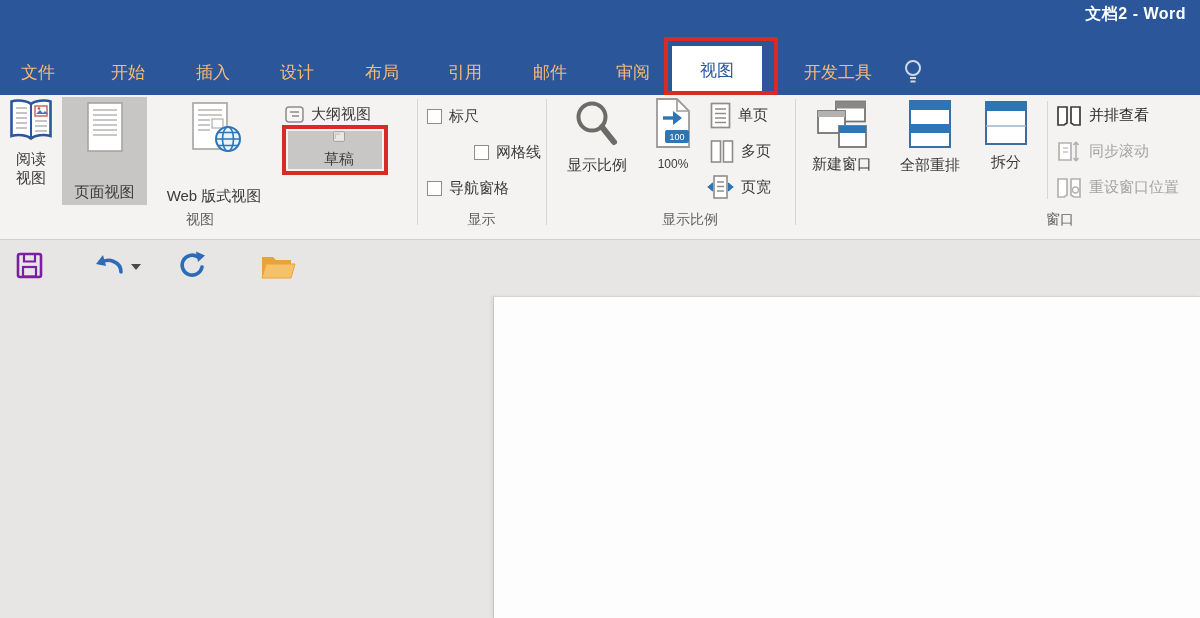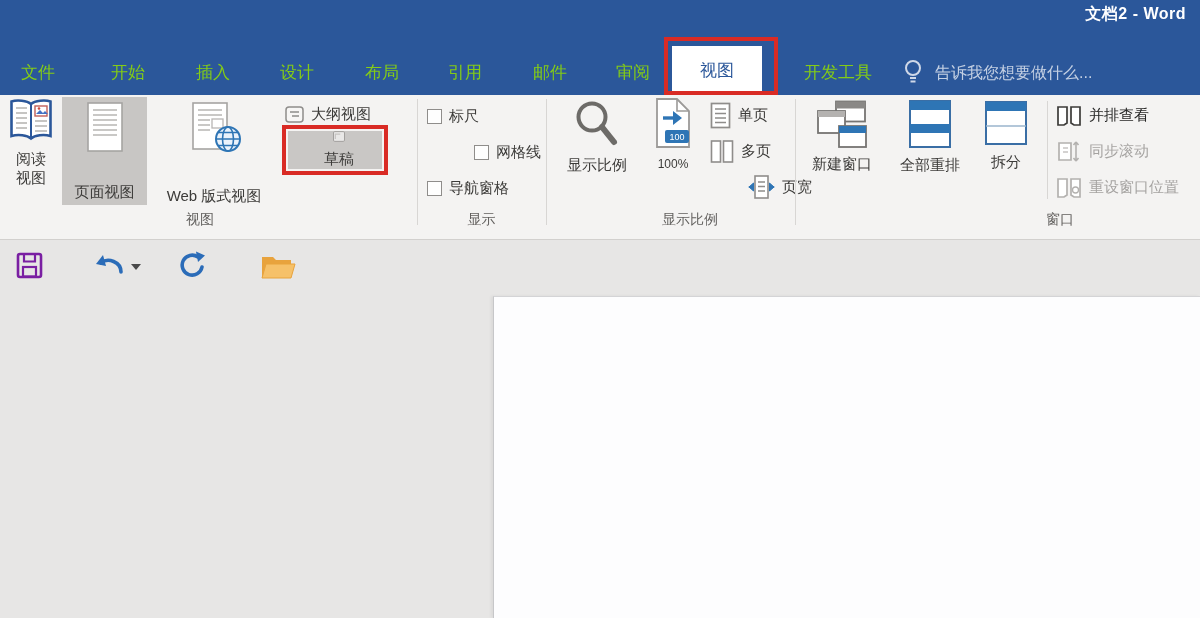--- a/index.html
+++ b/index.html
@@ -7,21 +7,21 @@
   body { font-family:"Liberation Sans","DejaVu Sans",sans-serif; }
   .screen { position:relative; width:1200px; height:618px; overflow:hidden; background:#e7e6e5; }
 
   
   .titlebar { position:absolute; left:0; top:0; width:1200px; height:28px; background:#2b579a; }
   .title-text { position:absolute; right:14px; top:4px; color:#fff; font-size:16px; font-weight:600; letter-spacing:.5px; }
 
   
   .tabbar { position:absolute; left:0; top:28px; width:1200px; height:67px; background:#2b579a; }
   .rtab { position:absolute; top:22px; height:45px; line-height:45px; transform:translateX(-50%);
-          color:#84cc16; font-size:17px; font-weight:500; white-space:nowrap; cursor:default;text-align:center; }
+          color:#fdba74; font-size:17px; font-weight:500; white-space:nowrap; cursor:default;text-align:center; }
   .rtab-selected { position:absolute; left:672px; top:18px; width:90px; height:49px; background:#fff;
           display:flex; align-items:center; justify-content:center; color:#2b579a; font-size:17px; font-weight:500; }
   .redbox { position:absolute; border:4px solid #d92b25; z-index:6; pointer-events:none; }
   .tellme { position:absolute; left:935px; top:22px; height:45px; line-height:45px; color:rgba(255,255,255,.72); font-size:16px; white-space:nowrap; }
   .bulb { position:absolute; left:903px; top:30px; }
 
   
   .ribbon { position:absolute; left:0; top:95px; width:1200px; height:145px; background:#f4f3f2; border-bottom:1px solid #d2d0ce; }
   .vsep { position:absolute; width:1px; background:#d8d6d4; top:4px; height:126px; }
   .grouplabel { position:absolute; top:116px; height:22px; font-size:14px; color:#615f5d; text-align:center; }
@@ -61,21 +61,20 @@
     <div class="rtab" style="left:465px">引用</div>
     <div class="rtab" style="left:550px">邮件</div>
     <div class="rtab" style="left:633px">审阅</div>
     <div class="rtab-selected">视图</div>
     <div class="rtab" style="left:838px">开发工具</div>
     <div class="redbox" style="left:664px; top:9px; width:114px; height:58px;"></div>
     <svg class="bulb" width="20" height="28" viewBox="0 0 20 28">
       <circle cx="10" cy="10" r="7" fill="none" stroke="#cfd8e8" stroke-width="2"></circle>
       <path d="M7 20 h6 M7.5 23.5 h5" stroke="#cfd8e8" stroke-width="2" fill="none"></path>
     </svg>
-    <div class="tellme">告诉我您想要做什么...</div>
   </div>
 
   <div class="ribbon">
 
     <div class="bigbtn" style="left:2px; width:58px;">
       <svg width="46" height="48" viewBox="0 0 46 48">
         <path d="M23 7 C19 3.5 9 2.5 3.5 4.5 V39 C10 37 19 38 23 41.5 C27 38 36 37 42.5 39 V4.5 C37 2.5 27 3.5 23 7 Z" fill="#fff" stroke="#2b579a" stroke-width="2.6"></path>
         <path d="M23 7 V41" stroke="#2b579a" stroke-width="2"></path>
         <path d="M8 11 h11 M8 16 h11 M8 21 h11 M8 26 h11 M8 31 h11" stroke="#b4b2b0" stroke-width="1.6"></path>
         <rect x="27" y="9" width="12" height="10" fill="#fff" stroke="#c0605a" stroke-width="1.4"></rect>
@@ -169,21 +168,21 @@
       </svg>
       <span class="lbl">单页</span>
     </div>
     <div class="smallrow" style="left:710px; top:43px;">
       <svg width="24" height="25" viewBox="0 0 24 25">
         <rect x="1.5" y="2" width="9" height="21" fill="#fff" stroke="#8f8d8b" stroke-width="1.6"></rect>
         <rect x="13.5" y="2" width="9" height="21" fill="#fff" stroke="#8f8d8b" stroke-width="1.6"></rect>
       </svg>
       <span class="lbl">多页</span>
     </div>
-    <div class="smallrow" style="left:748px; top:79px;">
+    <div class="smallrow" style="left:707px; top:79px;">
       <svg width="27" height="26" viewBox="0 0 27 26">
         <rect x="7" y="2" width="13" height="22" fill="#fff" stroke="#8f8d8b" stroke-width="1.6"></rect>
         <path d="M10 8 h7 M10 12.5 h7 M10 17 h7" stroke="#8f8d8b" stroke-width="1.3"></path>
         <path d="M6 13 L0.5 13 M5.5 9 L1 13 L5.5 17 Z" fill="#2e75b5" stroke="#2e75b5" stroke-width="1"></path>
         <path d="M21 13 L26.5 13 M21.5 9 L26 13 L21.5 17 Z" fill="#2e75b5" stroke="#2e75b5" stroke-width="1"></path>
       </svg>
       <span class="lbl">页宽</span>
     </div>
     <div class="grouplabel" style="left:600px; width:180px;">显示比例</div>
     <div class="vsep" style="left:795px;"></div>

